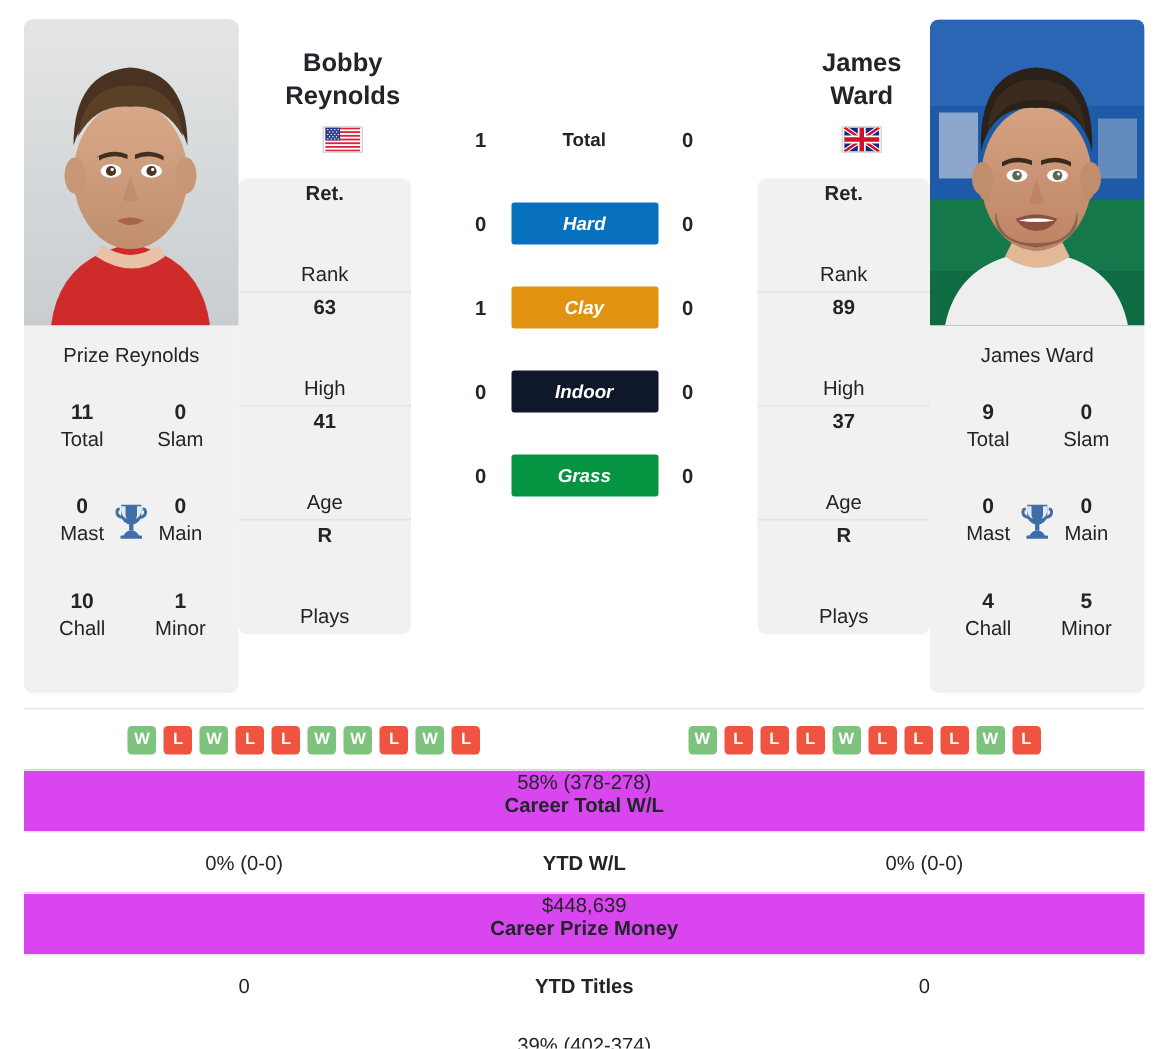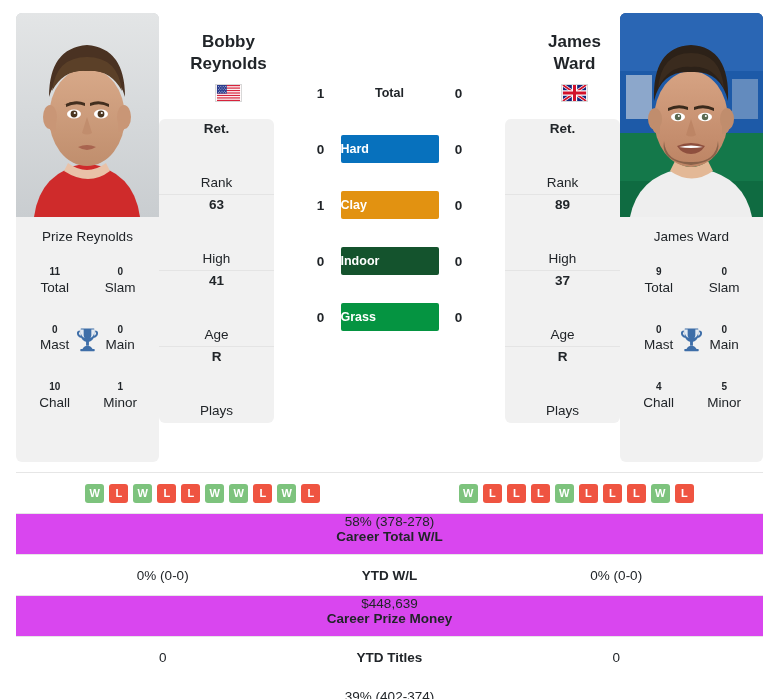--- a/index.html
+++ b/index.html
@@ -49,21 +49,21 @@
     margin-bottom: 21px;
     white-space: nowrap;
   }
   .titles-grid {
     display: grid;
     grid-template-columns: 1fr 1fr;
     row-gap: 26px;
     position: relative;
   }
   .tcell { text-align: center; }
-  .tval { font-size: 10px; font-weight: bold; line-height: 1.35; color: #212529; }
+  .tval { font-size: 14px; font-weight: bold; line-height: 1.35; color: #212529; }
   .tlab { font-size: 13.5px; line-height: 1.35; color: #212529; }
   .trophy-wrap {
     position: absolute;
     left: 0; right: 0;
     top: 50%;
     transform: translateY(-50%);
     display: flex;
     justify-content: center;
     pointer-events: none;
   }
@@ -132,25 +132,27 @@
   }
   .h2h-label-total {
     width: 98px;
     text-align: center;
     font-size: 12.5px;
     font-weight: bold;
     color: #212529;
   }
   .h2h-badge {
     width: 98px;
+    text-align: center;
     font-size: 12.5px;
     font-weight: bold;
     color: #ffffff;
     padding: 7px 0;
     border-radius: 2px;
+    font-style: italic;
   }
 
   
   .table {
     padding: 0 16px;
   }
   .trow {
     display: flex;
     align-items: center;
     height: 41px;
@@ -344,21 +346,21 @@
         <div class="h2h-badge" style="background:#0771bd">Hard</div>
         <div class="h2h-num">0</div>
       </div>
       <div class="h2h-row">
         <div class="h2h-num">1</div>
         <div class="h2h-badge" style="background:#e29211">Clay</div>
         <div class="h2h-num">0</div>
       </div>
       <div class="h2h-row">
         <div class="h2h-num">0</div>
-        <div class="h2h-badge" style="background:#14532d">Indoor</div>
+        <div class="h2h-badge" style="background:#0f172a">Indoor</div>
         <div class="h2h-num">0</div>
       </div>
       <div class="h2h-row">
         <div class="h2h-num">0</div>
         <div class="h2h-badge" style="background:#059441">Grass</div>
         <div class="h2h-num">0</div>
       </div>
     </div>
 
     <div class="info-col">

